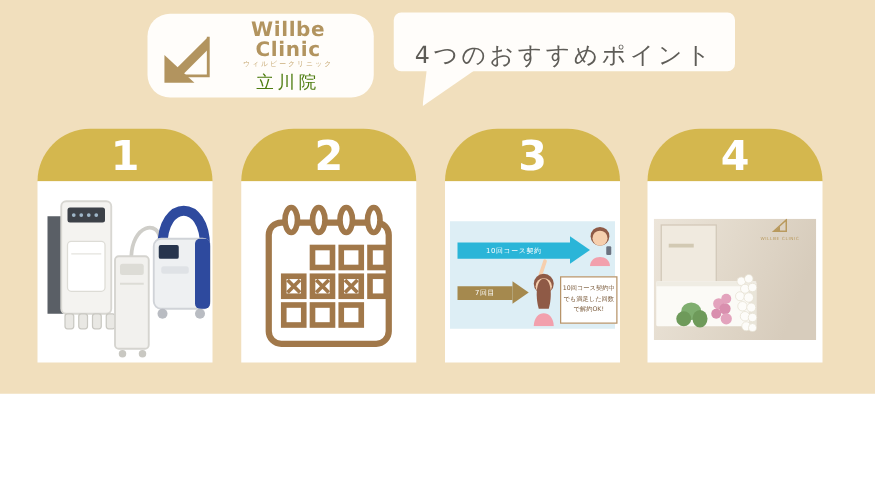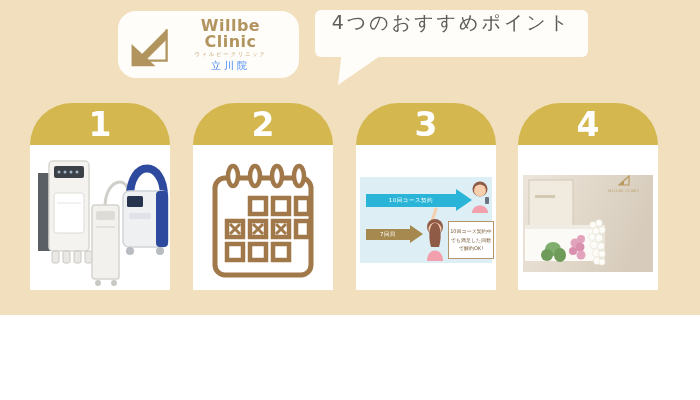--- a/index.html
+++ b/index.html
@@ -7,24 +7,24 @@
   body { font-family:"DejaVu Sans", sans-serif; }
   .stage { position:relative; width:700px; height:315px; background:#f1dfbd; overflow:hidden; }
 
   
   .logo-box { position:absolute; left:118px; top:11px; width:181px; height:67px;
     background:#fffdfa; border-radius:18px; display:flex; align-items:center; padding:6px 12px 6px 8px; }
   .logo-mark { width:48px; height:50px; flex:0 0 auto; }
   .logo-text { flex:1; text-align:center; line-height:1; }
   .logo-name { color:#b2945f; font-weight:bold; font-size:16px; letter-spacing:.5px; }
   .logo-kana { color:#c8ab76; font-size:5.5px; letter-spacing:1.6px; margin-top:2px; }
-  .logo-branch { color:#3b82f6; font-size:10px; letter-spacing:3px; margin-top:4px; }
+  .logo-branch { color:#4d7c0f; font-size:14px; letter-spacing:3px; margin-top:4px; }
 
   .bubble { position:absolute; left:315px; top:10px; width:273px; height:47px;
-    background:#fffdfa; border-radius:6px; display:flex; align-items:flex-start; justify-content:center; }
+    background:#fffdfa; border-radius:6px; display:flex; align-items:flex-end; justify-content:center; }
   .bubble-text { font-size:19px; color:#5e5c57; letter-spacing:3px; font-weight:500; }
   .bubble-tail { position:absolute; left:338px; top:56px; width:42px; height:29px;
     background:#fffdfa; clip-path:polygon(8% 0, 100% 0, 0 100%); }
 
   
   .card { position:absolute; top:103px; width:140px; height:290px; }
   .card-1 { left:30px; } .card-2 { left:193px; } .card-3 { left:356px; } .card-4 { left:518px; }
   .card-dome { height:42px; background:#d4b74e; border-radius:70px 70px 0 0;
     display:flex; align-items:flex-end; justify-content:center; }
   .card-num { color:#ffffff; font-size:33px; font-weight:bold; line-height:40px; }

